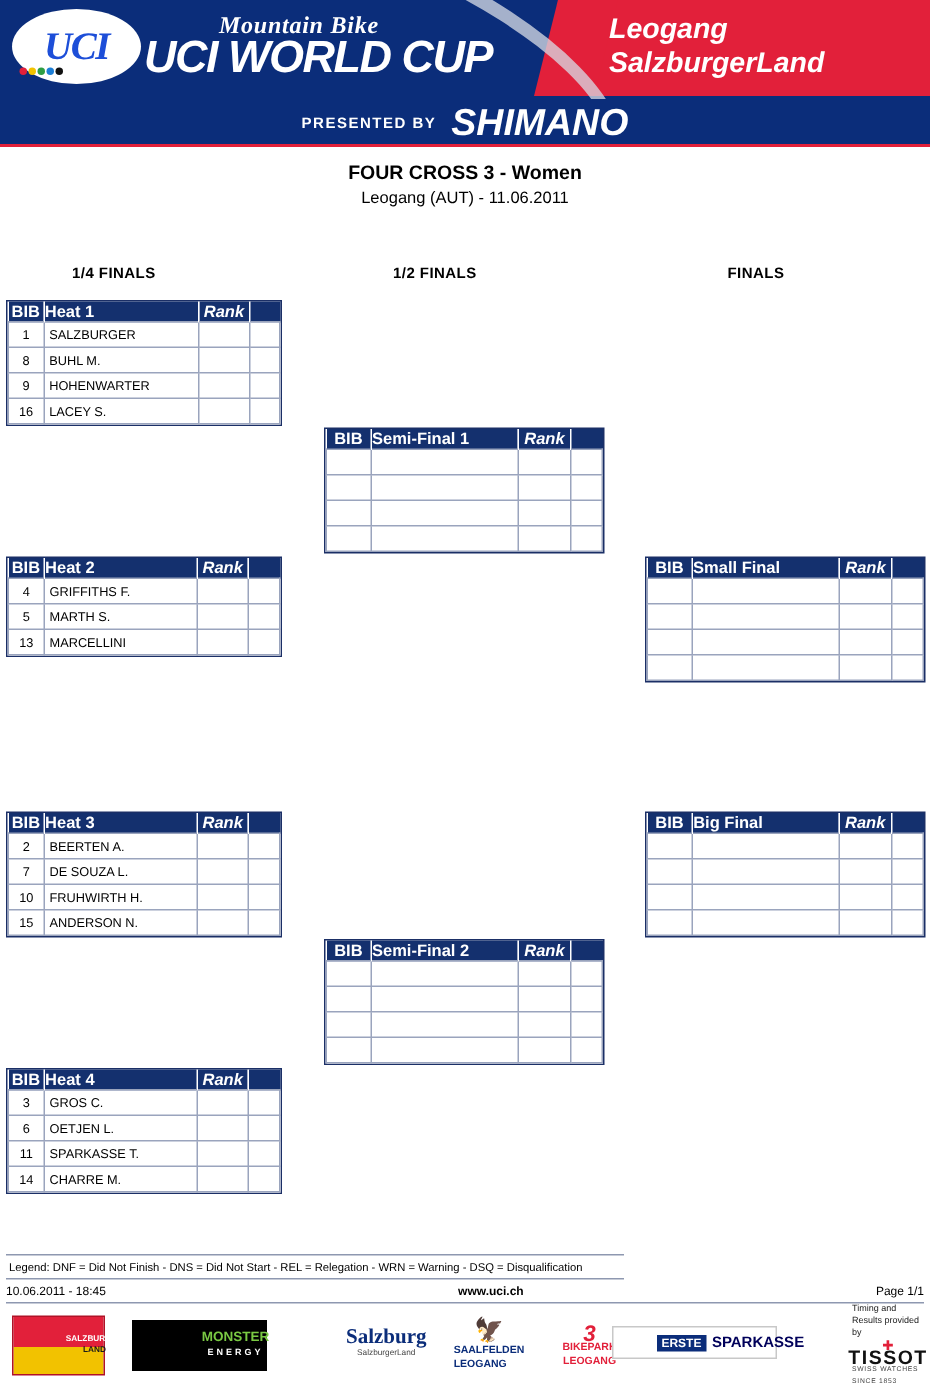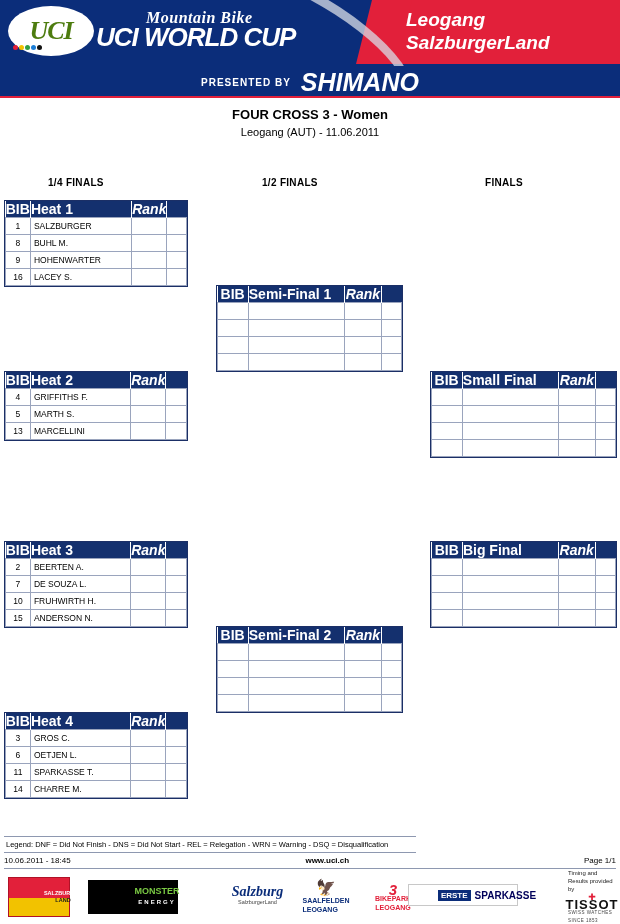--- a/index.html
+++ b/index.html
@@ -57,21 +57,21 @@
     border-radius: 50%;
     display: flex;
     align-items: center;
     justify-content: center;
   }
   .uci-logo .uci-text {
     font-family: "Liberation Serif", serif;
     font-style: italic;
     font-weight: bold;
     font-size: 26px;
-    color: #4d7c0f;
+    color: #1d4ed8;
     letter-spacing: -1px;
   }
   .uci-logo .rings {
     position: absolute;
     left: 5px; bottom: 6px;
     display: flex;
     gap: 1px;
   }
   .uci-logo .rings i {
     display: block;
@@ -87,21 +87,21 @@
     font-size: 16px;
     color: #ffffff;
     letter-spacing: .5px;
   }
   .wc-text {
     position: absolute;
     left: 96px; top: 22px;
     font-family: "Liberation Sans", sans-serif;
     font-style: italic;
     font-weight: bold;
-    font-size: 26px;
+    font-size: 30px;
     color: #ffffff;
     letter-spacing: -1px;
   }
   .place-text {
     position: absolute;
     right: 14px; top: 8px;
     text-align: left;
     font-family: "Liberation Sans", sans-serif;
     font-style: italic;
     font-weight: bold;
@@ -177,21 +177,21 @@
     background: #ffffff;
     font-size: 9px;
   }
   .heat table {
     border-collapse: collapse;
     width: 100%;
   }
   .heat thead th {
     background: #14306e;
     color: #ffffff;
-    font-size: 14px;
+    font-size: 11px;
     font-weight: bold;
     height: 13px;
     padding: 0;
     border-right: 1px solid #ffffff;
   }
   .heat thead th:last-child { border-right: none; }
   .heat tbody td {
     height: 16px;
     border: 1px solid #9aa4bd;
     padding: 0 3px;
@@ -282,21 +282,21 @@
   }
   #sp-2 .mon-sub { color: #ffffff; font-size: 6px; letter-spacing: 2px; }
   #sp-3 {
     left: 186px; top: 8px; width: 95px; height: 34px;
     color: #1a3c8c;
     font-size: 8px;
     font-weight: bold;
     flex-direction: column;
     line-height: 10px;
   }
-  #sp-3 .sb-1 { font-family: "Liberation Serif", serif; font-style: italic; font-size: 14px; color: #0b2d7a; }
+  #sp-3 .sb-1 { font-family: "Liberation Serif", serif; font-size: 14px; color: #0b2d7a; }
   #sp-3 .sb-2 { font-size: 5.5px; font-weight: normal; color: #444; }
   #sp-4 {
     left: 264px; top: 8px; width: 76px; height: 34px;
     color: #0b2d7a;
     font-size: 7px;
     font-weight: bold;
     flex-direction: column;
     line-height: 9px;
   }
   #sp-4 .eagle { font-size: 16px; line-height: 16px; color: #0b2d7a; }

